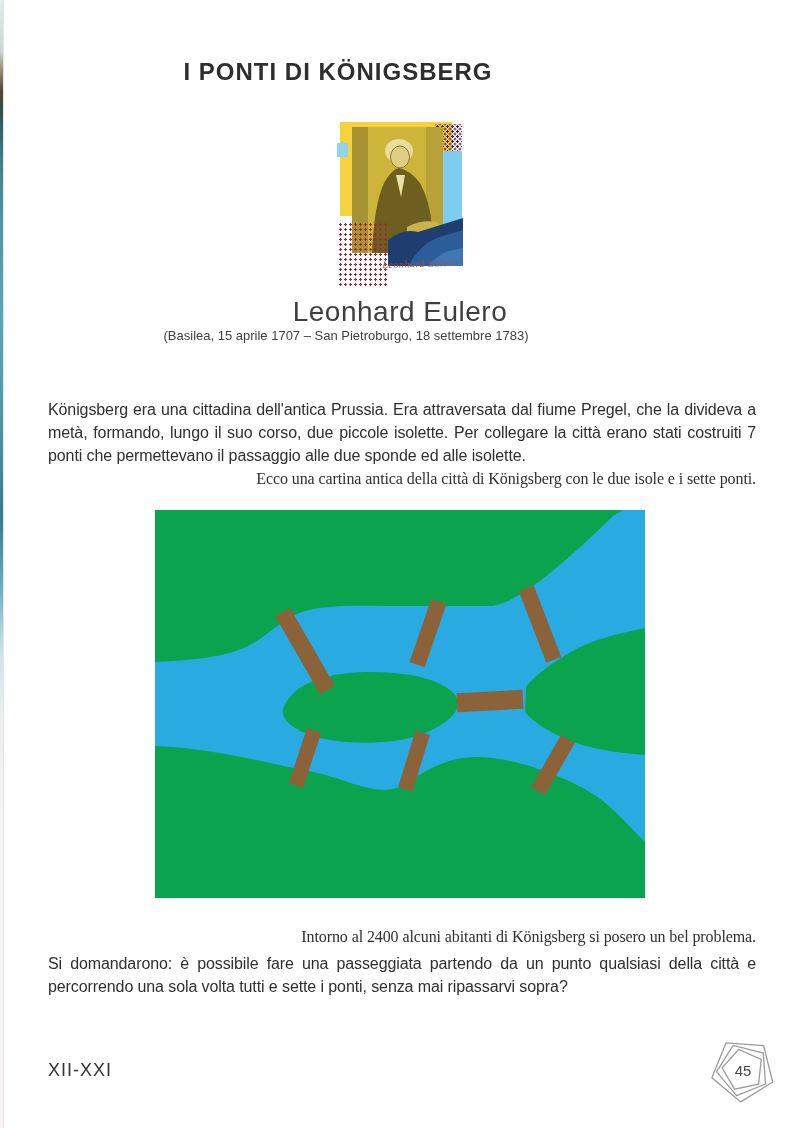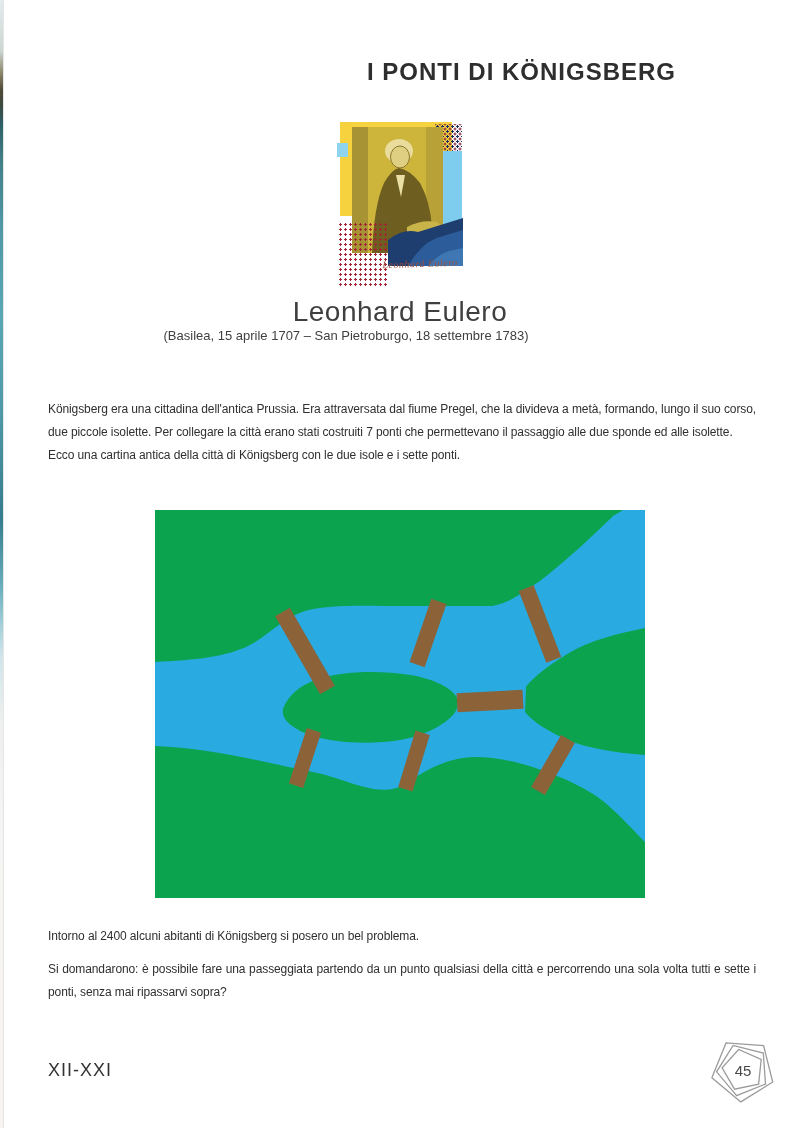--- a/index.html
+++ b/index.html
@@ -11,21 +11,21 @@
   .edge-strip {
     position:absolute; left:0; top:0; width:3px; height:1128px;
     background:linear-gradient(180deg,
       #e3ecee 0%, #ccd6d2 4.5%, #8a8468 6.5%, #4f4a37 8%,
       #3b4a44 9.5%, #2d6066 11%, #417e87 14%, #4f98a5 20%,
       #57a7b5 28%, #4f9aa8 36%, #357d8e 46%, #68aebd 52%,
       #9ccbd6 55%, #cfe4ea 58%, #eef0ee 64%, #f7f5f3 75%, #f7f4f1 100%);
     border-right:1px solid #e4e6e6;
   }
   .title {
-    position:absolute; left:0; top:42px; width:676px; text-align:right;
+    position:absolute; left:0; top:42px; width:676px; text-align:center;
     font-size:24px; font-weight:600; letter-spacing:1px; color:#2e2e2e;
   }
   
   .collage { position:absolute; left:335px; top:120px; width:130px; height:172px; }
   .c-yellow { position:absolute; left:5px; top:2px; width:112px; height:94px; background:#f6d23f; }
   .c-cyansq { position:absolute; left:2px; top:23px; width:11px; height:14px; background:#8fd4ef; }
   .dots { position:absolute; }
   .dots-tr {
     left:100px; top:4px; width:27px; height:28px;
     background-image:radial-gradient(#1b2a5e 1.1px, transparent 1.3px),
@@ -51,24 +51,24 @@
     font-size:28px; font-weight:400; color:#3f3f3f; letter-spacing:.5px;
   }
   .euler-dates {
     position:absolute; left:0; top:328px; width:692px; text-align:center;
     font-size:13px; color:#3f3f3f;
   }
   
   .text-block { position:absolute; left:48px; width:708px; }
   .tb-intro { top:398px; }
   .tb-problem { top:925px; }
-  .body { margin:0; font-size:12px; line-height:23px; letter-spacing:-0.1px;
+  .body { margin:0; font-size:16px; line-height:23px; letter-spacing:-0.1px;
           color:#2f2f2f; text-align:justify; }
-  .body.last-left { text-align:left; }
-  .q-space { margin-top:10px; }
+  .body.last-left { text-align:right;font-family:Liberation Serif, serif; }
+  .q-space { margin-top:4px; }
   
   .map { position:absolute; left:155px; top:510px; }
   
   .footer-left {
     position:absolute; left:48px; top:1060px; font-size:18px;
     letter-spacing:1px; color:#333333;
   }
   .pent { position:absolute; left:707px; top:1040px; }
   .pent text { font-family:"Liberation Sans", sans-serif; font-size:15px; fill:#4a4a4a; }
 </style>

